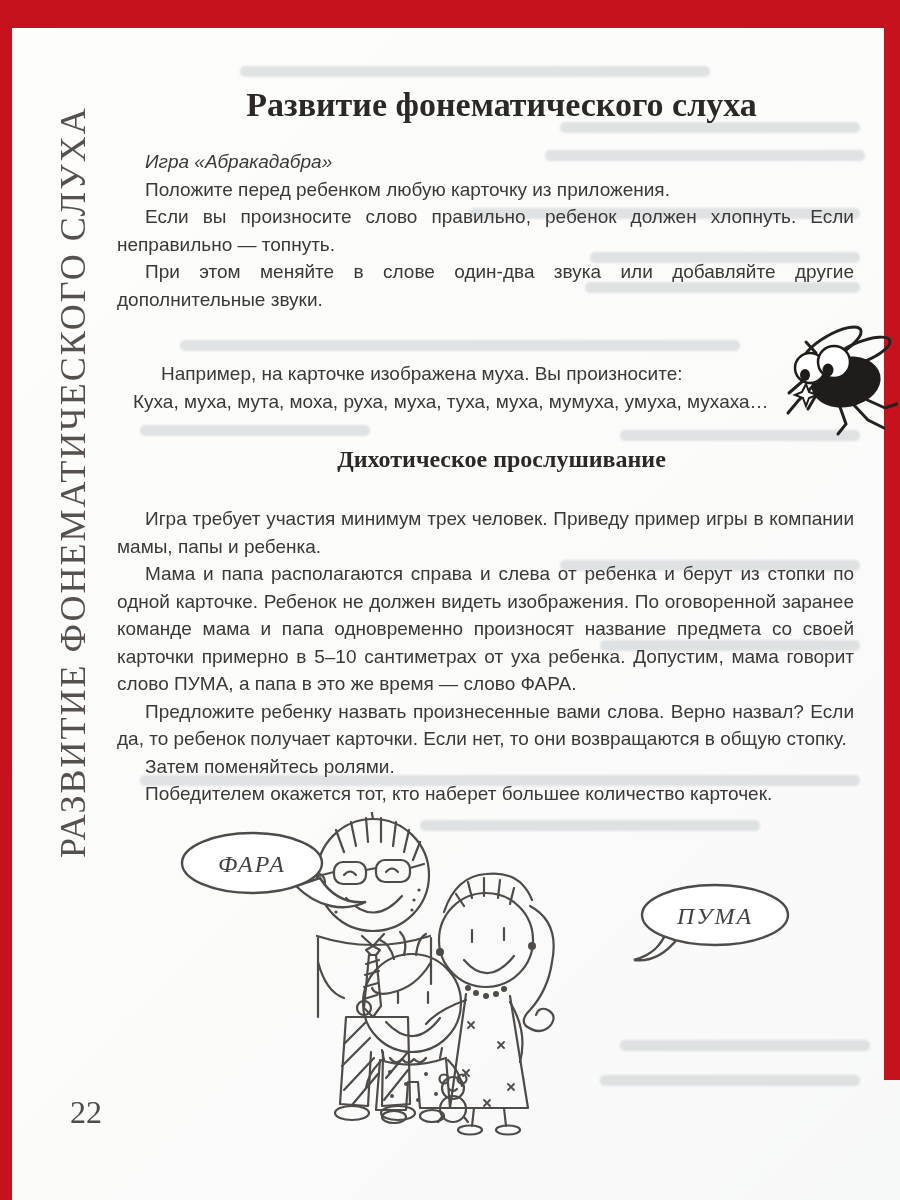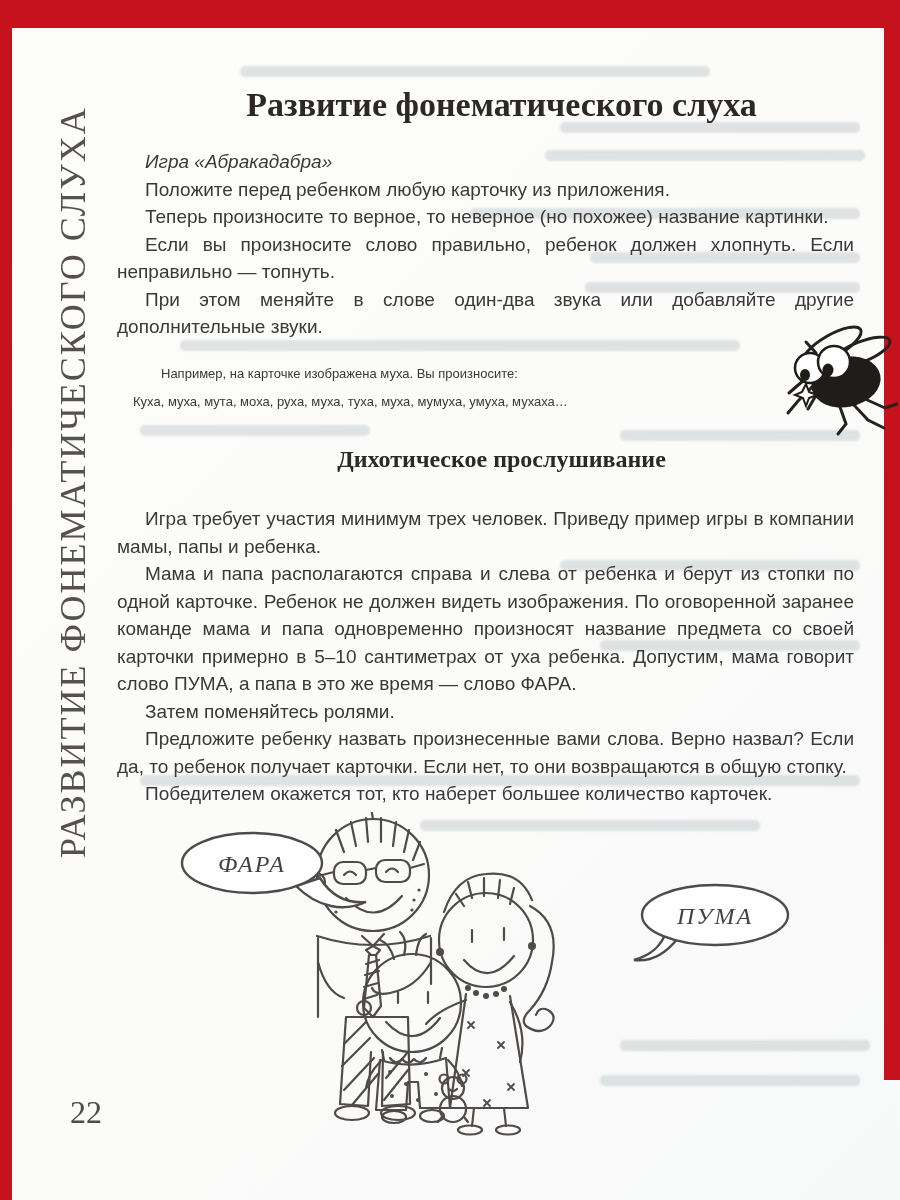--- a/index.html
+++ b/index.html
@@ -18,21 +18,21 @@
       font-family:"Liberation Serif", serif;font-weight:bold;font-size:34px;color:#2b2826;}
   .h2{position:absolute;left:133px;top:446px;width:737px;text-align:center;
       font-family:"Liberation Serif", serif;font-weight:bold;font-size:24px;color:#2b2826;}
   .body-block{position:absolute;left:117px;width:737px;color:#3b3937;
       font-size:19px;line-height:27.5px;}
   .body-block p{margin:0;text-indent:28px;text-align:justify;}
   .block1{top:148px;}
   .block2{top:505px;}
   .game-label{font-style:italic;text-align:left !important;}
   .example{position:absolute;left:133px;top:360px;width:660px;color:#3b3937;
-      font-size:13px;line-height:28px;}
+      font-size:19px;line-height:28px;}
   .example p{margin:0;}
   .example .indent{text-indent:28px;}
   .page-number{position:absolute;left:70px;top:1094px;
       font-family:"Liberation Serif", serif;font-size:32px;color:#4f4b49;}
   .fly{position:absolute;left:758px;top:320px;width:140px;height:120px;}
   .family{position:absolute;left:168px;top:812px;width:648px;height:340px;}
   .bubble-text{font-family:"Liberation Serif", serif;font-style:italic;
       font-size:24px;letter-spacing:2px;fill:#454240;}
   
   .ghost{position:absolute;height:11px;border-radius:5px;
@@ -63,21 +63,20 @@
   <div class="ghost" style="left:620px;top:1040px;width:250px"></div>
   <div class="ghost" style="left:600px;top:1075px;width:260px"></div>
 
   <div class="side-title">РАЗВИТИЕ ФОНЕМАТИЧЕСКОГО СЛУХА</div>
 
   <div class="h1">Развитие фонематического слуха</div>
 
   <div class="body-block block1">
     <p class="game-label">Игра «Абракадабра»</p>
     <p>Положите перед ребенком любую карточку из приложения.</p>
-    <p>Теперь произносите то верное, то неверное (но похожее) название картинки.</p>
     <p>Если вы произносите слово правильно, ребенок должен хлопнуть. Если неправильно — топнуть.</p>
     <p>При этом меняйте в слове один-два звука или добавляйте другие дополнительные звуки.</p>
   </div>
 
   <div class="example">
     <p class="indent">Например, на карточке изображена муха. Вы произносите:</p>
     <p>Куха, муха, мута, моха, руха, муха, туха, муха, мумуха, умуха, мухаха…</p>
   </div>
 
   <svg class="fly" viewBox="0 0 140 120">
@@ -100,22 +99,22 @@
     <ellipse cx="47" cy="55" rx="5" ry="6" fill="#1f1c1a"></ellipse>
     <ellipse cx="70" cy="50" rx="5.5" ry="6.5" fill="#1f1c1a"></ellipse>
     <path d="M44 72 l4 -8 l3 8 l8 3 l-8 3 l-3 8 l-3 -8 l-8 -3 z" fill="#ffffff" stroke="#1f1c1a" stroke-width="2"></path>
   </svg>
 
   <div class="h2">Дихотическое прослушивание</div>
 
   <div class="body-block block2">
     <p>Игра требует участия минимум трех человек. Приведу пример игры в компании мамы, папы и ребенка.</p>
     <p>Мама и папа располагаются справа и слева от ребенка и берут из стопки по одной карточке. Ребенок не должен видеть изображения. По оговоренной заранее команде мама и папа одновременно произносят название предмета со своей карточки примерно в 5–10 сантиметрах от уха ребенка. Допустим, мама говорит слово ПУМА, а папа в это же время — слово ФАРА.</p>
+    <p>Предложите ребенку назвать произнесенные вами слова. Верно назвал? Если да, то ребенок получает карточки. Если нет, то они возвращаются в общую стопку.</p>
     <p>Затем поменяйтесь ролями.</p>
-    <p>Предложите ребенку назвать произнесенные вами слова. Верно назвал? Если да, то ребенок получает карточки. Если нет, то они возвращаются в общую стопку.</p>
     <p>Победителем окажется тот, кто наберет большее количество карточек.</p>
   </div>
 
   <svg class="family" viewBox="0 0 648 340">
     <g stroke="#4e4b49" fill="none" stroke-width="2.2" stroke-linecap="round" stroke-linejoin="round">
 
       <circle cx="205" cy="63" r="56"></circle>
       <path d="M168 18 L176 40 M183 10 L188 34 M198 6 L200 30 M213 6 L213 30 M228 10 L225 34 M241 18 L236 40 M252 30 L245 48 M205 7 L203 -4"></path>
       <circle cx="148" cy="70" r="9"></circle>
       <rect x="166" y="50" width="32" height="22" rx="9"></rect>

